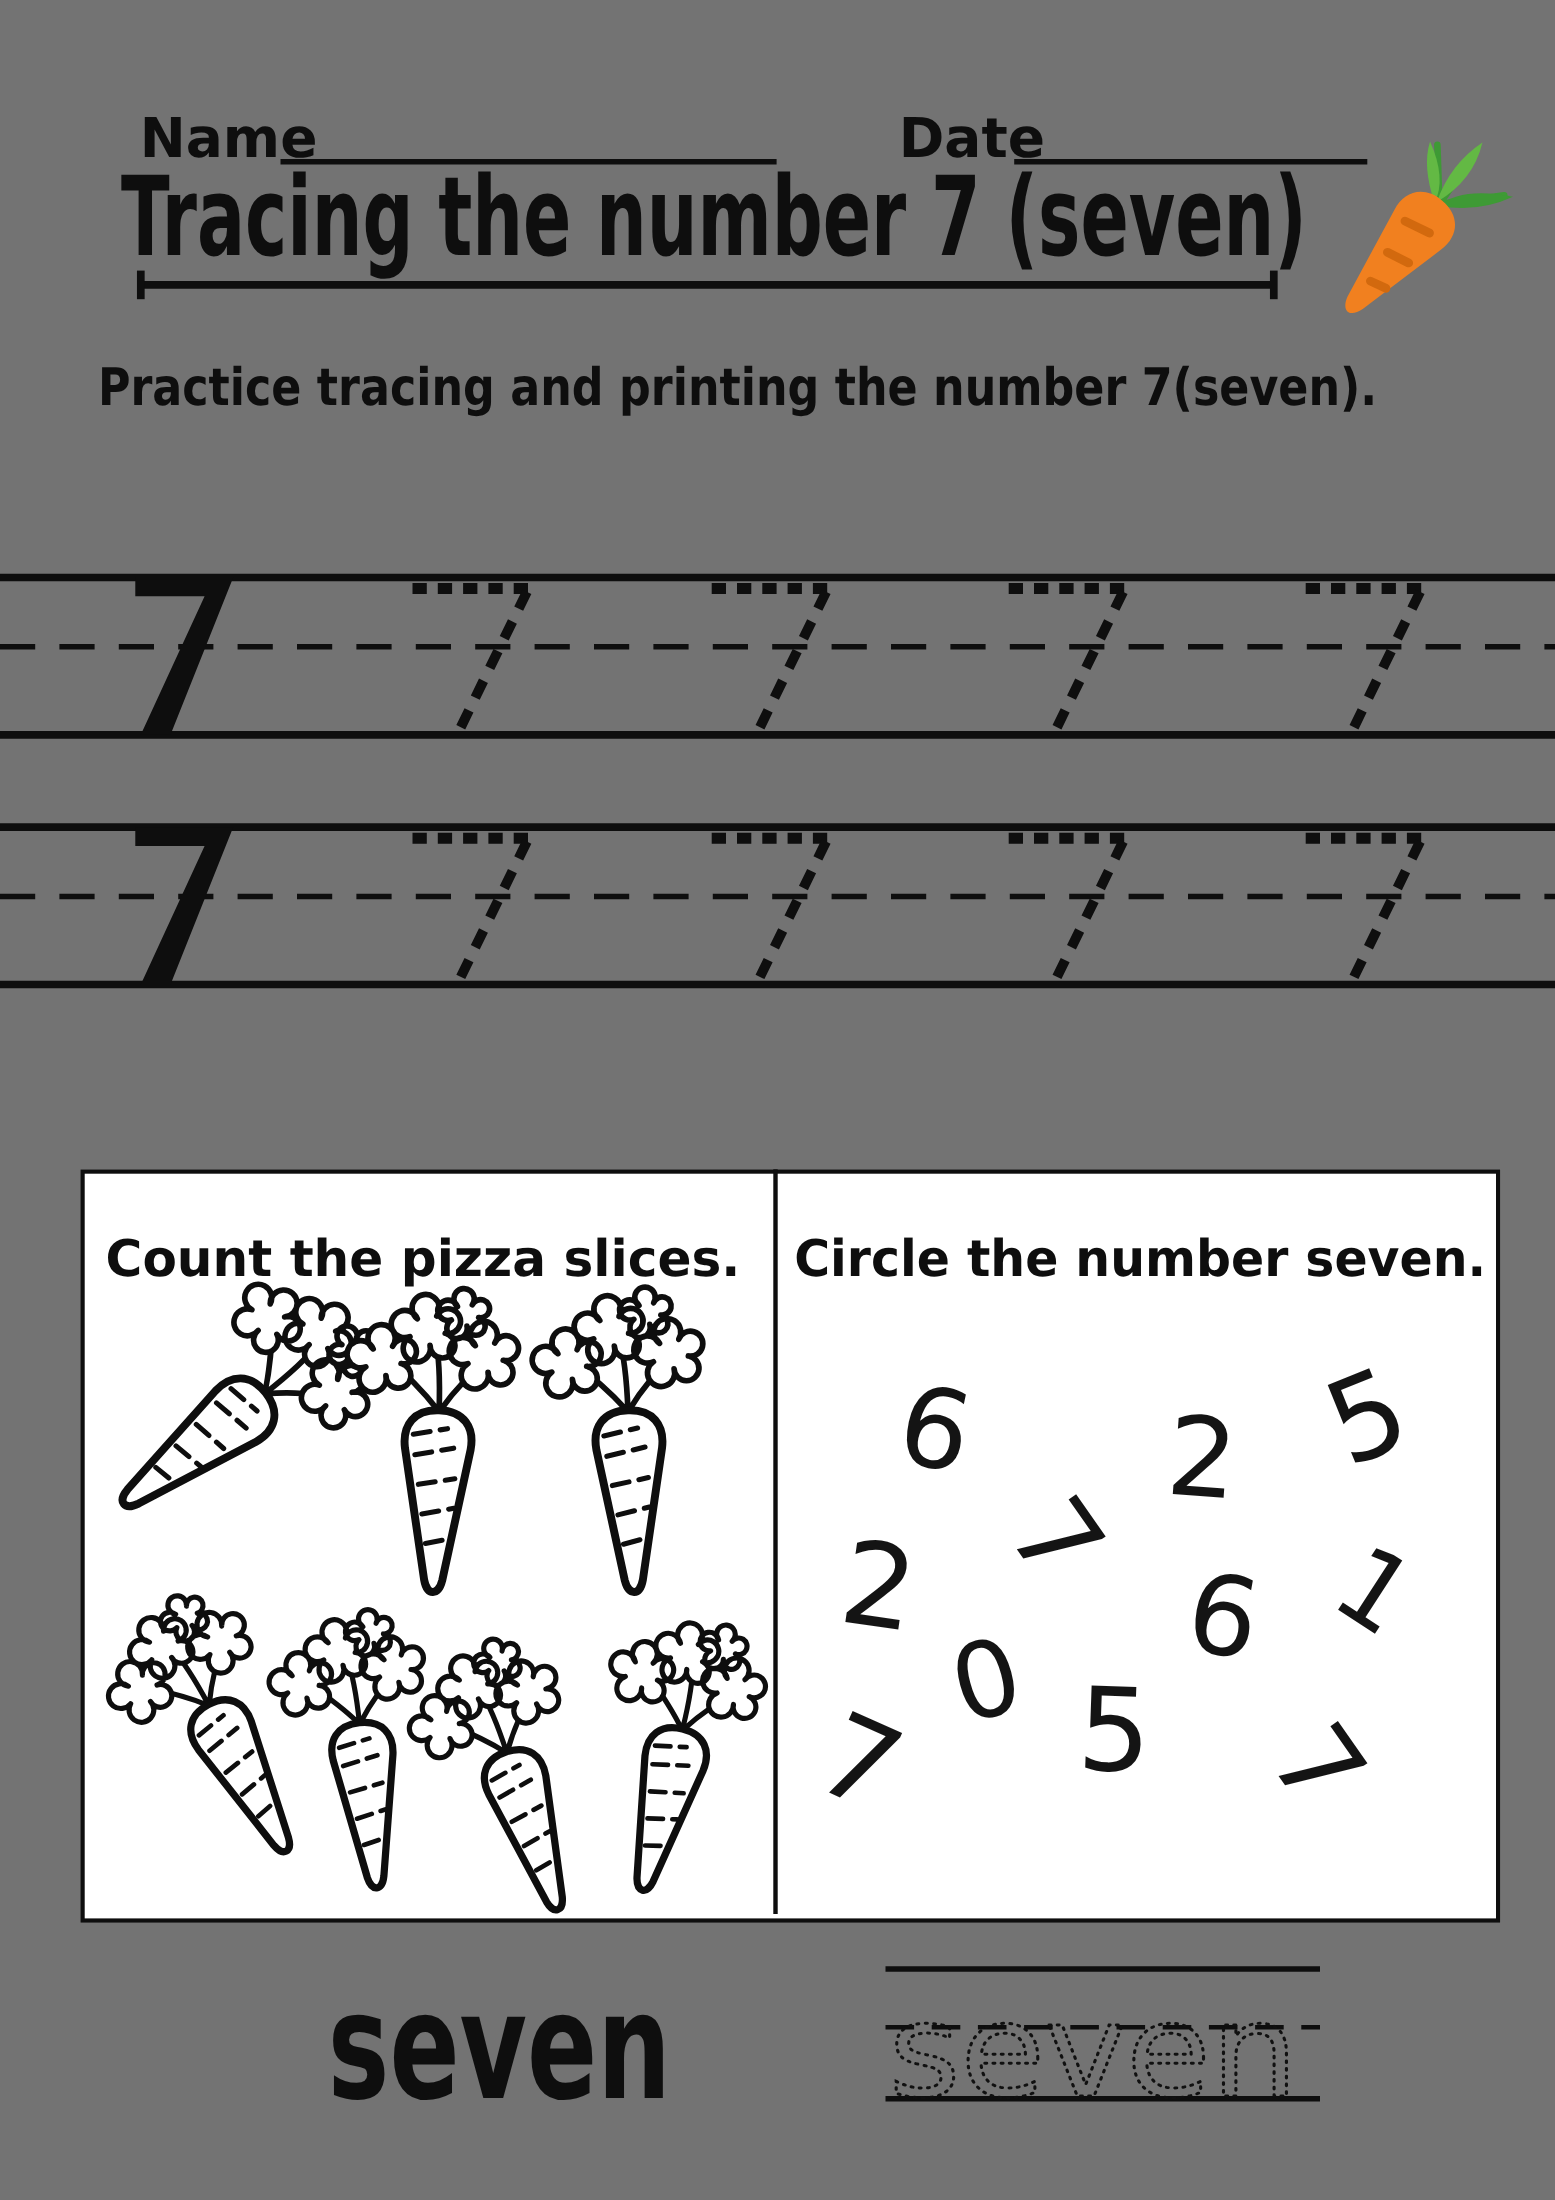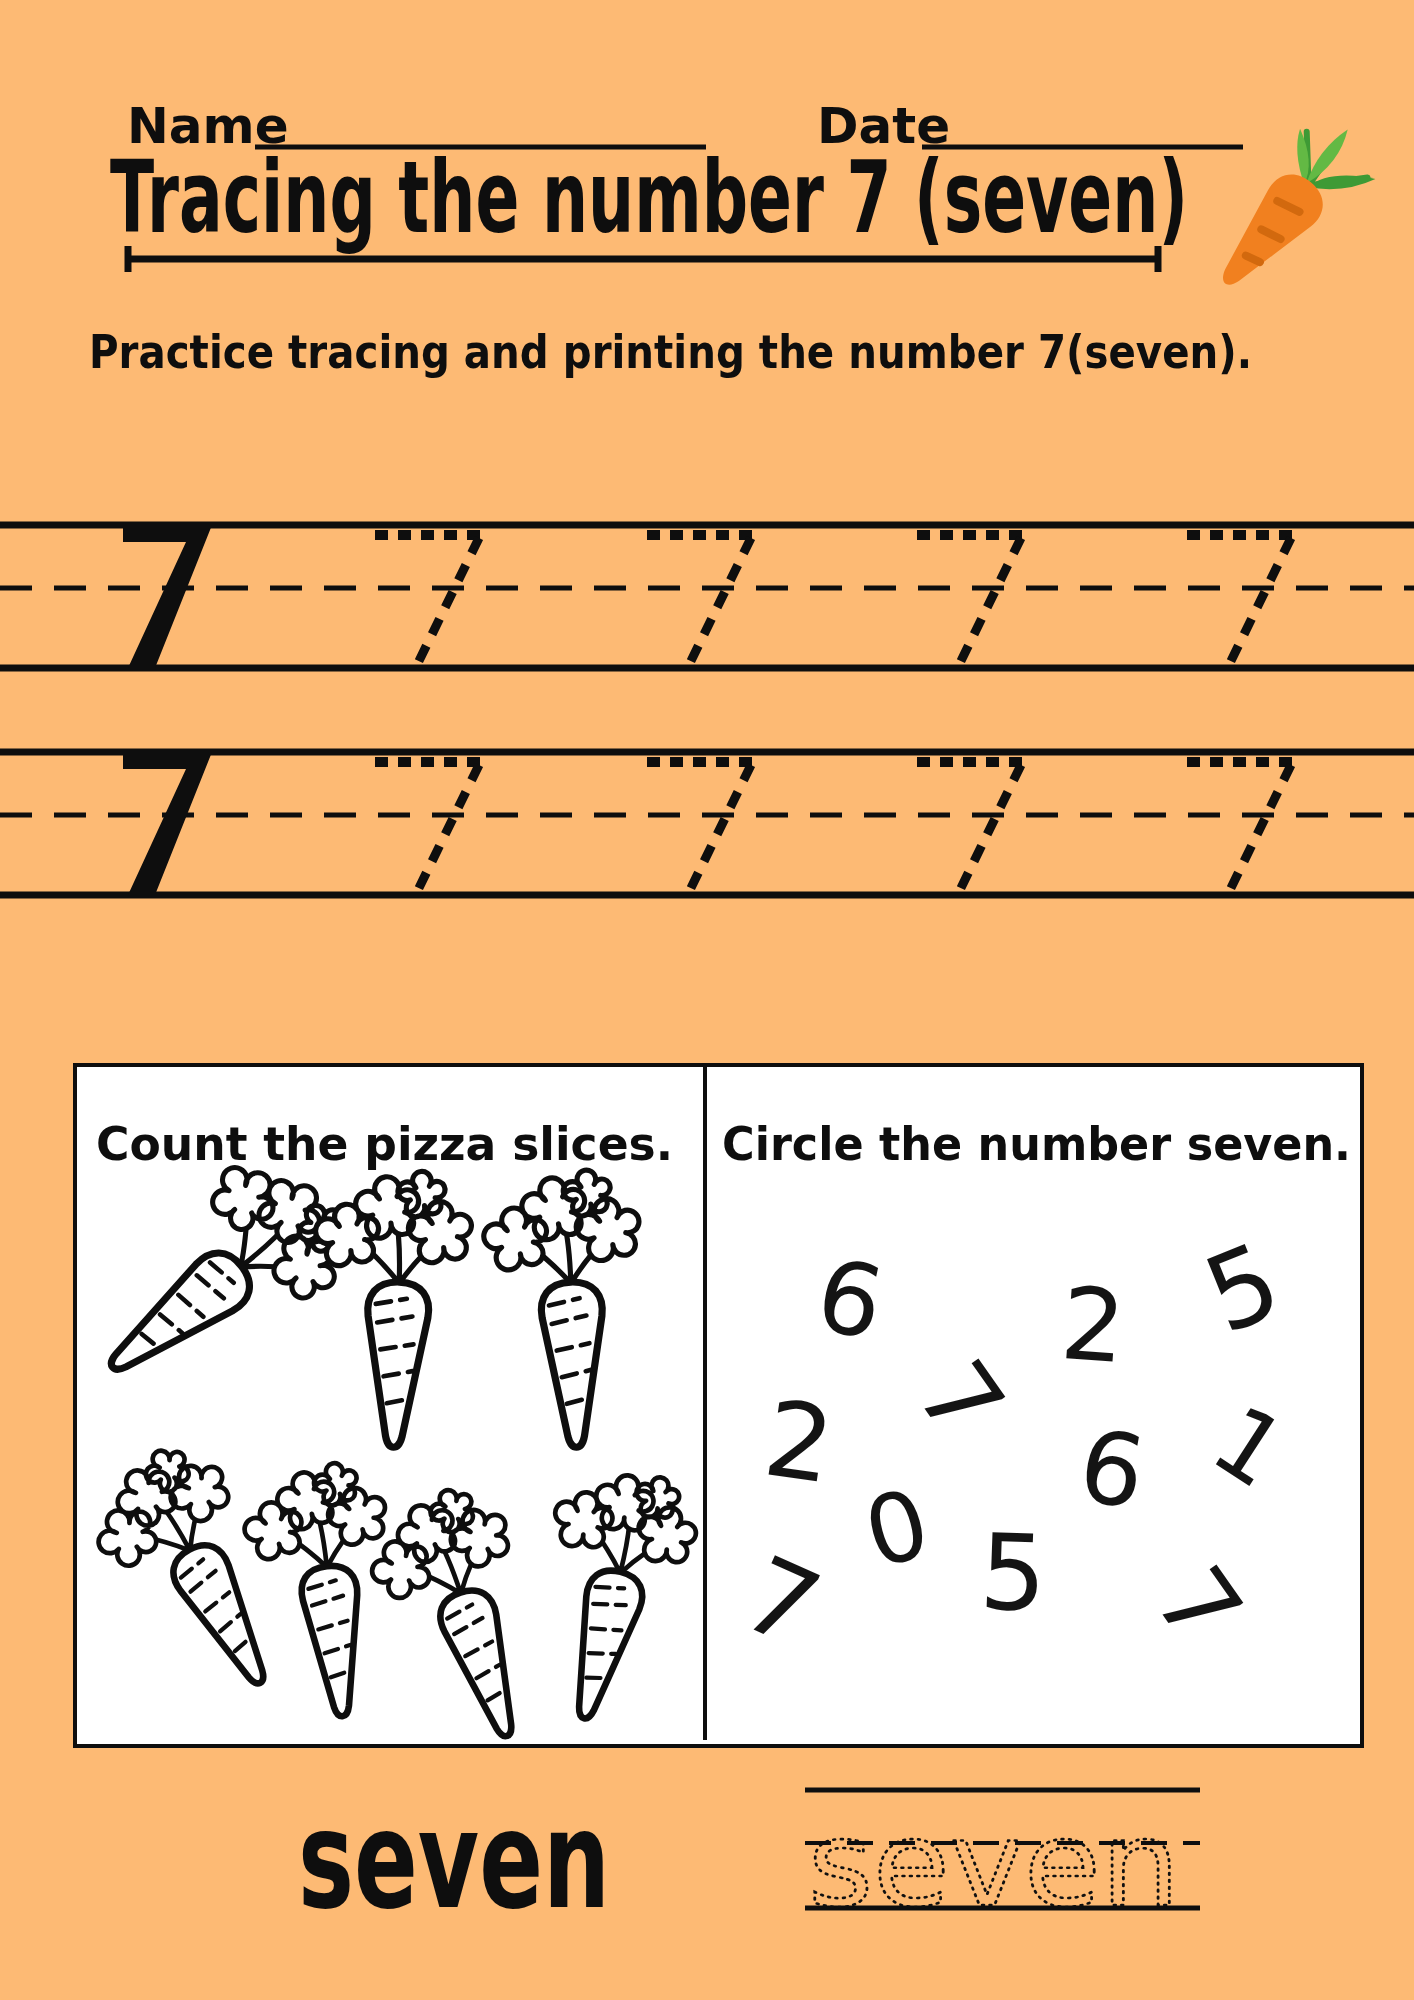--- a/index.html
+++ b/index.html
@@ -1,16 +1,16 @@
 <!DOCTYPE html>
 <html><head>
 <meta charset="utf-8">
 <style>
   html,body{margin:0;padding:0;background:#e8e8e8;}
-  #page{position:relative;width:1414px;height:2000px;background:#fdba74;overflow:hidden;
+  #page{position:relative;width:1414px;height:2000px;background:#737373;overflow:hidden;
         font-family:"DejaVu Sans",sans-serif;color:#101010;}
   .abs{position:absolute;}
   svg{overflow:visible;}
   .ink{stroke:#0e0e0e;}
   .t-name{font:700 50px "DejaVu Sans",sans-serif;fill:#0e0e0e;}
   .t-title{font:700 100px "DejaVu Sans",sans-serif;fill:#0e0e0e;}
   .t-sub{font:700 47px "DejaVu Sans",sans-serif;fill:#0e0e0e;}
   .t-prompt{font:700 46px "DejaVu Sans",sans-serif;fill:#0e0e0e;}
   .t-word{font:700 135px "DejaVu Sans",sans-serif;fill:#0e0e0e;}
   .t-trace{font:500 118px "DejaVu Sans",sans-serif;fill:none;stroke:#101010;

